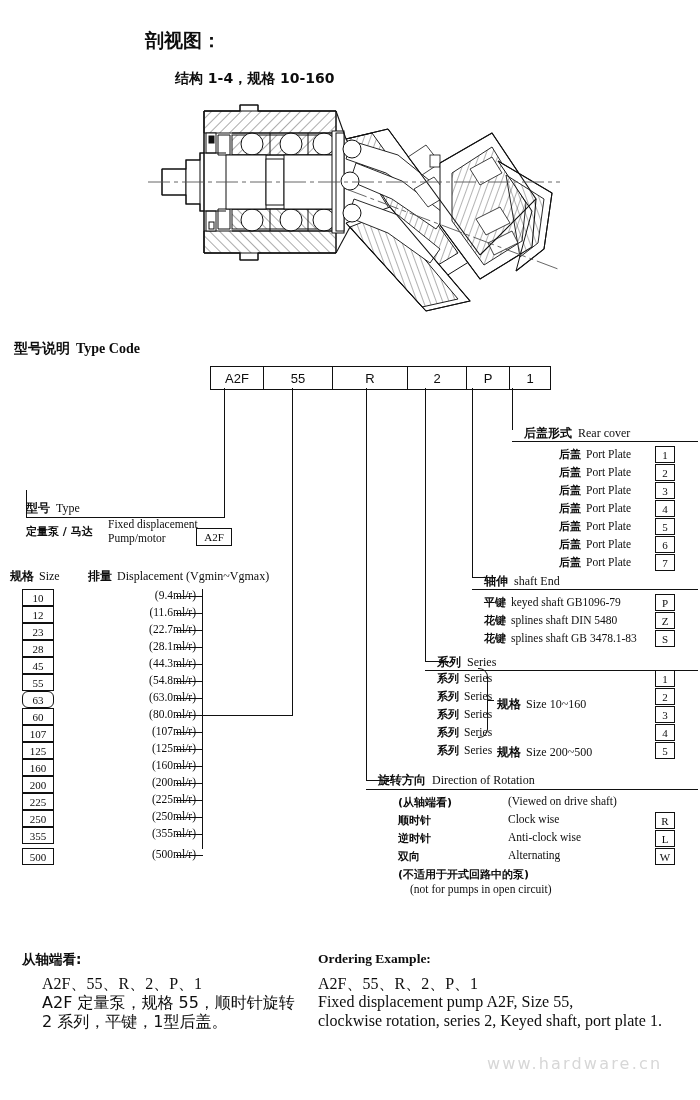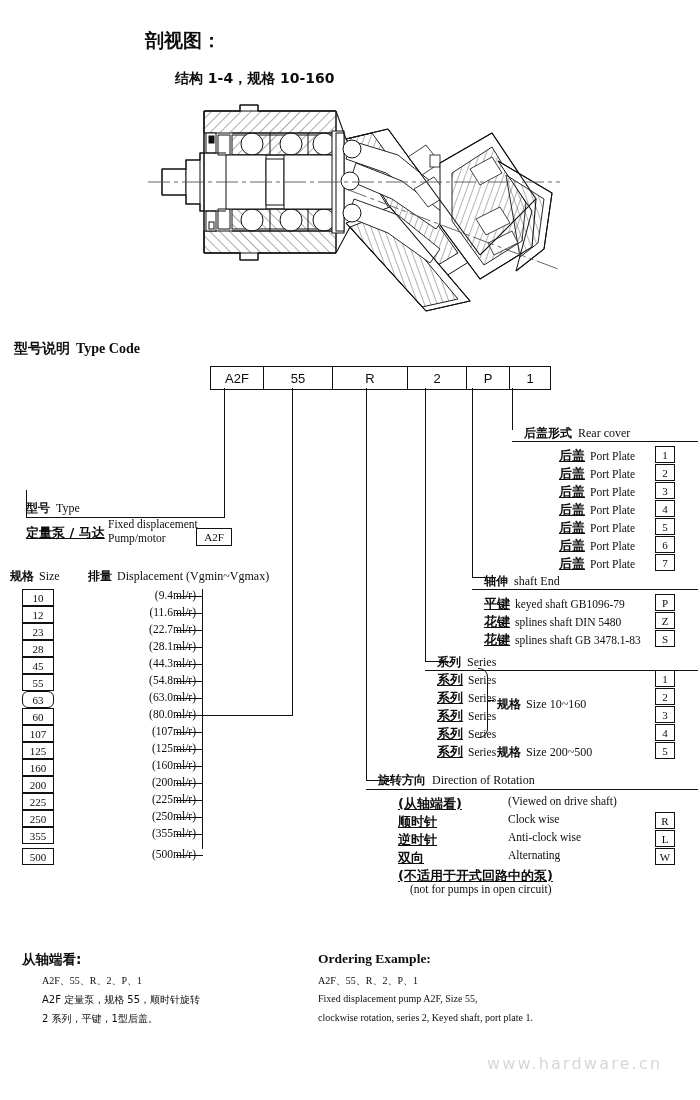--- a/index.html
+++ b/index.html
@@ -39,39 +39,39 @@
     position:absolute;border:1.2px solid #111;
     display:flex;align-items:center;justify-content:center;
     font-size:11px;font-family:"Liberation Serif","DejaVu Serif",serif;
     background:#fff;
   }
   .sizebox{width:30px;height:15px;left:22px;font-size:11px;}
   .codebox{width:18px;height:15px;font-size:11px;}
 
   
   .lblrow{position:absolute;white-space:nowrap;font-size:11.5px;}
-  .lblrow .c{font-family:"DejaVu Sans","Liberation Sans",sans-serif;font-weight:bold;font-size:13px;text-decoration:underline;}
+  .lblrow .c{font-family:"DejaVu Sans","Liberation Sans",sans-serif;font-weight:bold;font-size:11px;}
   .lblrow .e{font-family:"Liberation Serif","DejaVu Serif",serif;font-size:11.5px;margin-left:5px;}
 
   .grouphdr{position:absolute;white-space:nowrap;}
   .grouphdr .c{font-family:"DejaVu Sans","Liberation Sans",sans-serif;font-weight:bold;font-size:12px;}
   .grouphdr .e{font-family:"Liberation Serif","DejaVu Serif",serif;font-size:12px;margin-left:6px;}
 
   .disp{position:absolute;font-size:11.5px;text-align:right;width:108px;
         font-family:"Liberation Serif","DejaVu Serif",serif;}
 
   .colhdr{position:absolute;white-space:nowrap;}
   .colhdr .c{font-family:"DejaVu Sans","Liberation Sans",sans-serif;font-weight:bold;font-size:12px;}
   .colhdr .e{font-family:"Liberation Serif","DejaVu Serif",serif;font-size:12px;margin-left:5px;}
 
   
   .ord-h{position:absolute;font-size:13.5px;font-weight:bold;}
   .ord-h.cnh{font-family:"DejaVu Sans","Liberation Sans",sans-serif;}
   .ord-h.enh{font-family:"Liberation Serif","DejaVu Serif",serif;}
-  .ord-l{position:absolute;font-size:10px;white-space:nowrap;text-align:center;}
+  .ord-l{position:absolute;font-size:16px;white-space:nowrap;text-align:center;}
   .ord-l.cnl{font-family:"DejaVu Sans","Liberation Sans",sans-serif;}
   .ord-l.enl{font-family:"Liberation Serif","DejaVu Serif",serif;}
 
   
   #series-brace{
     position:absolute;left:478px;top:668px;width:9px;height:68px;
     border:1.2px solid #111;border-left:none;border-radius:0 9px 9px 0;
   }
   #series-brace-stem{position:absolute;left:487px;top:700px;width:7px;height:1.2px;background:#111;}
 

